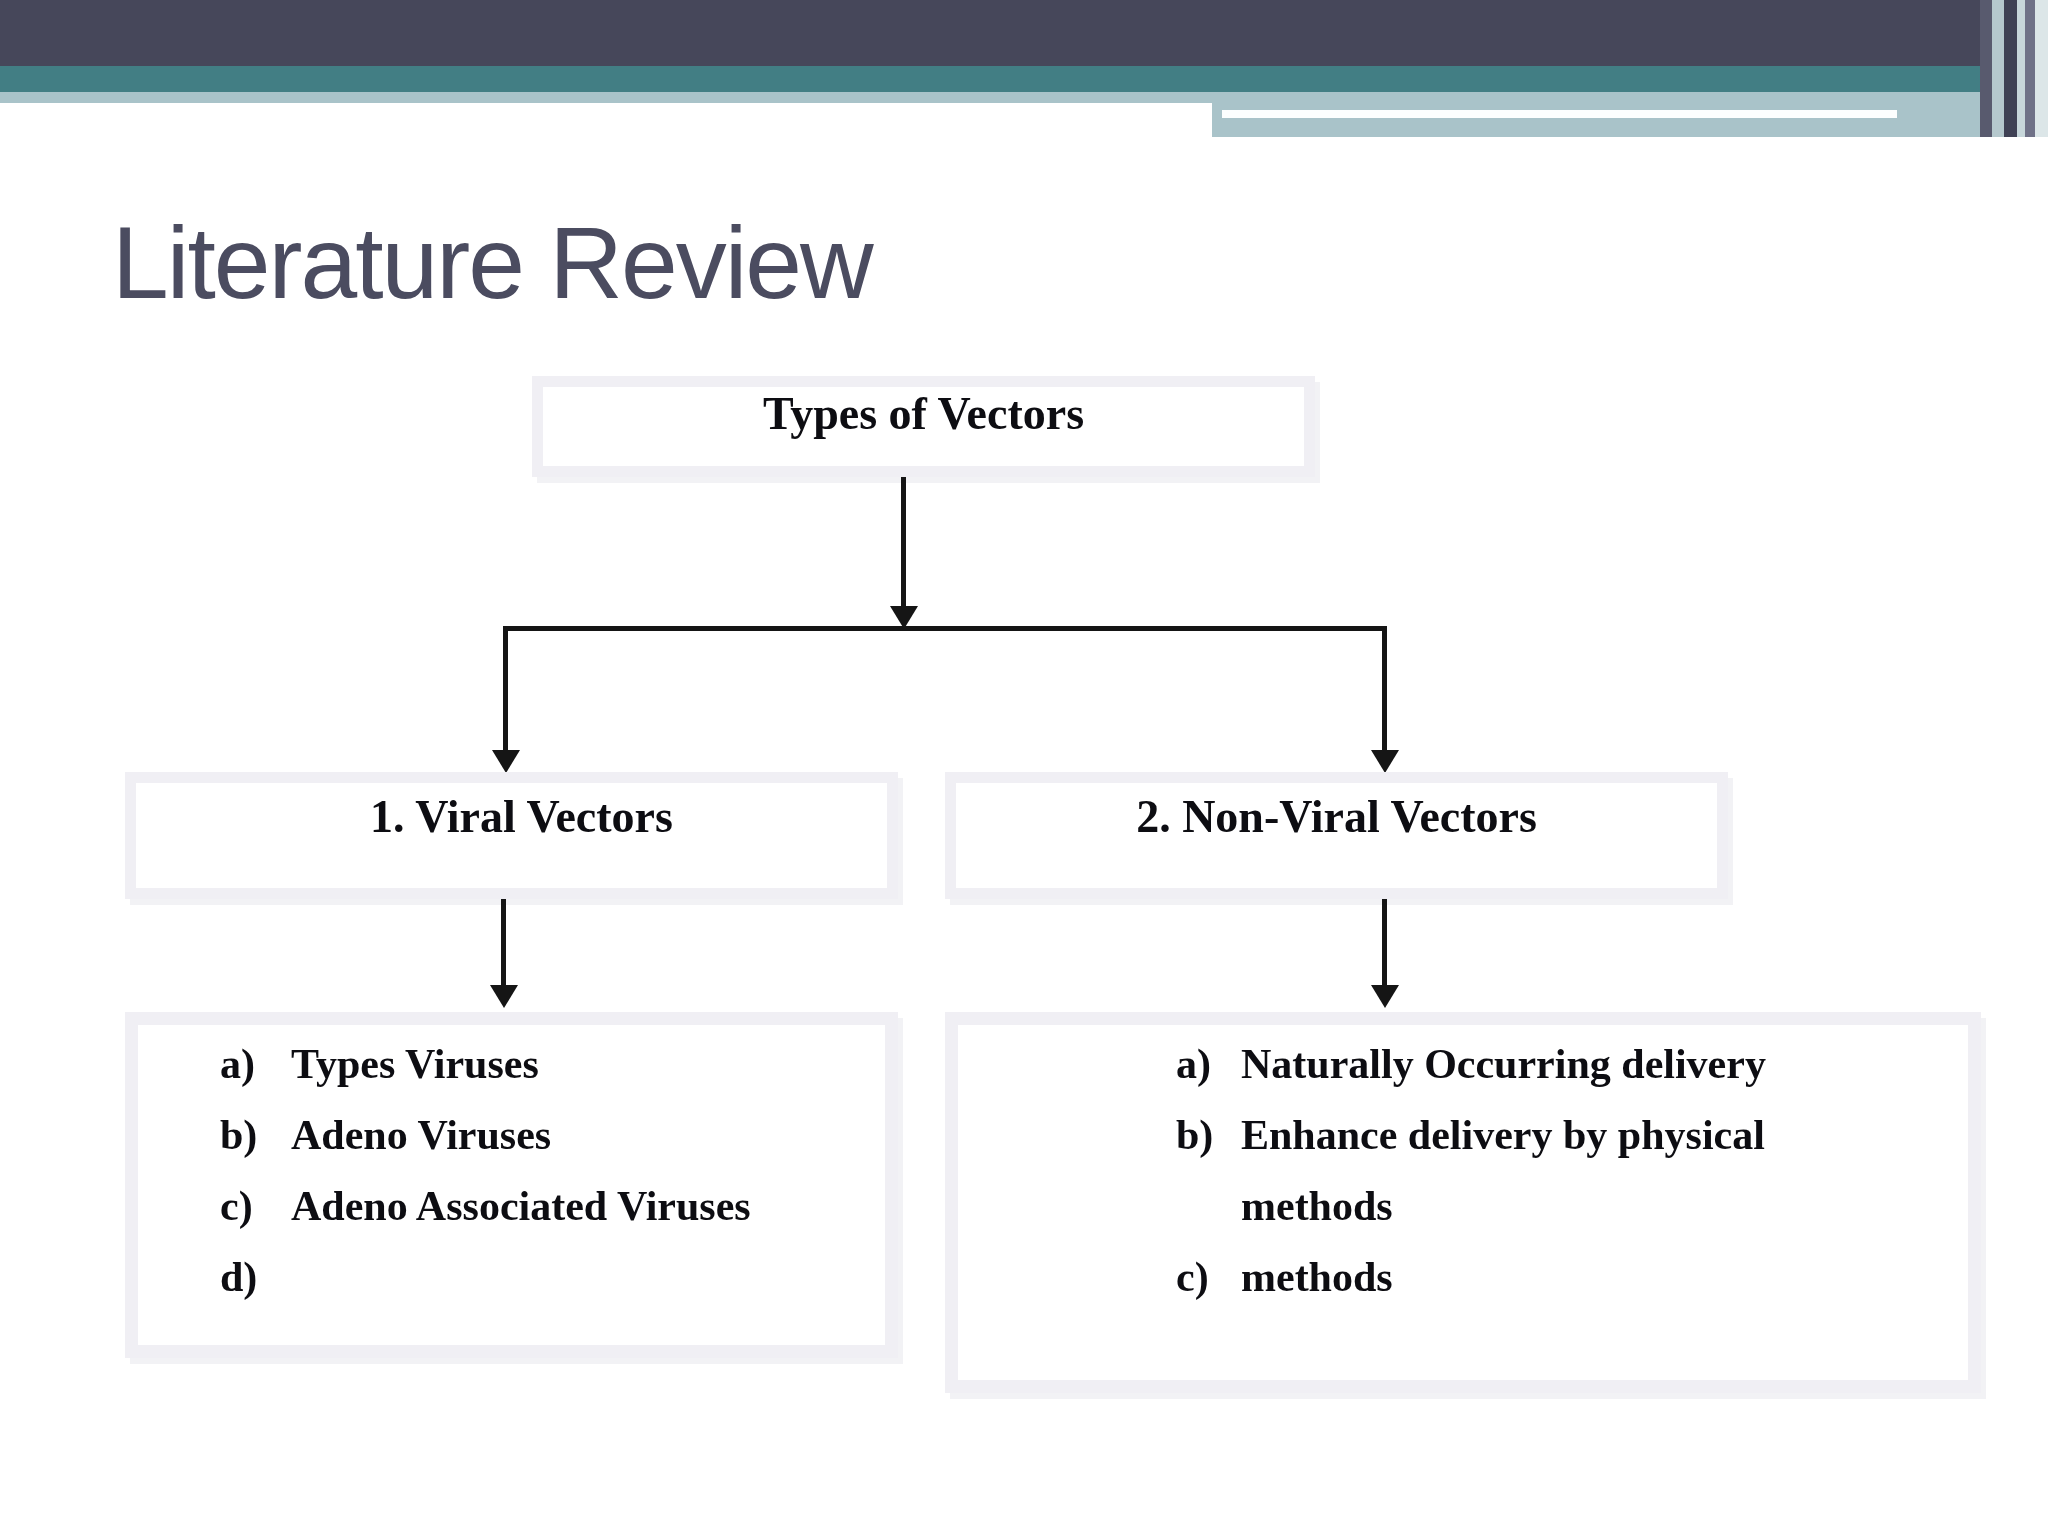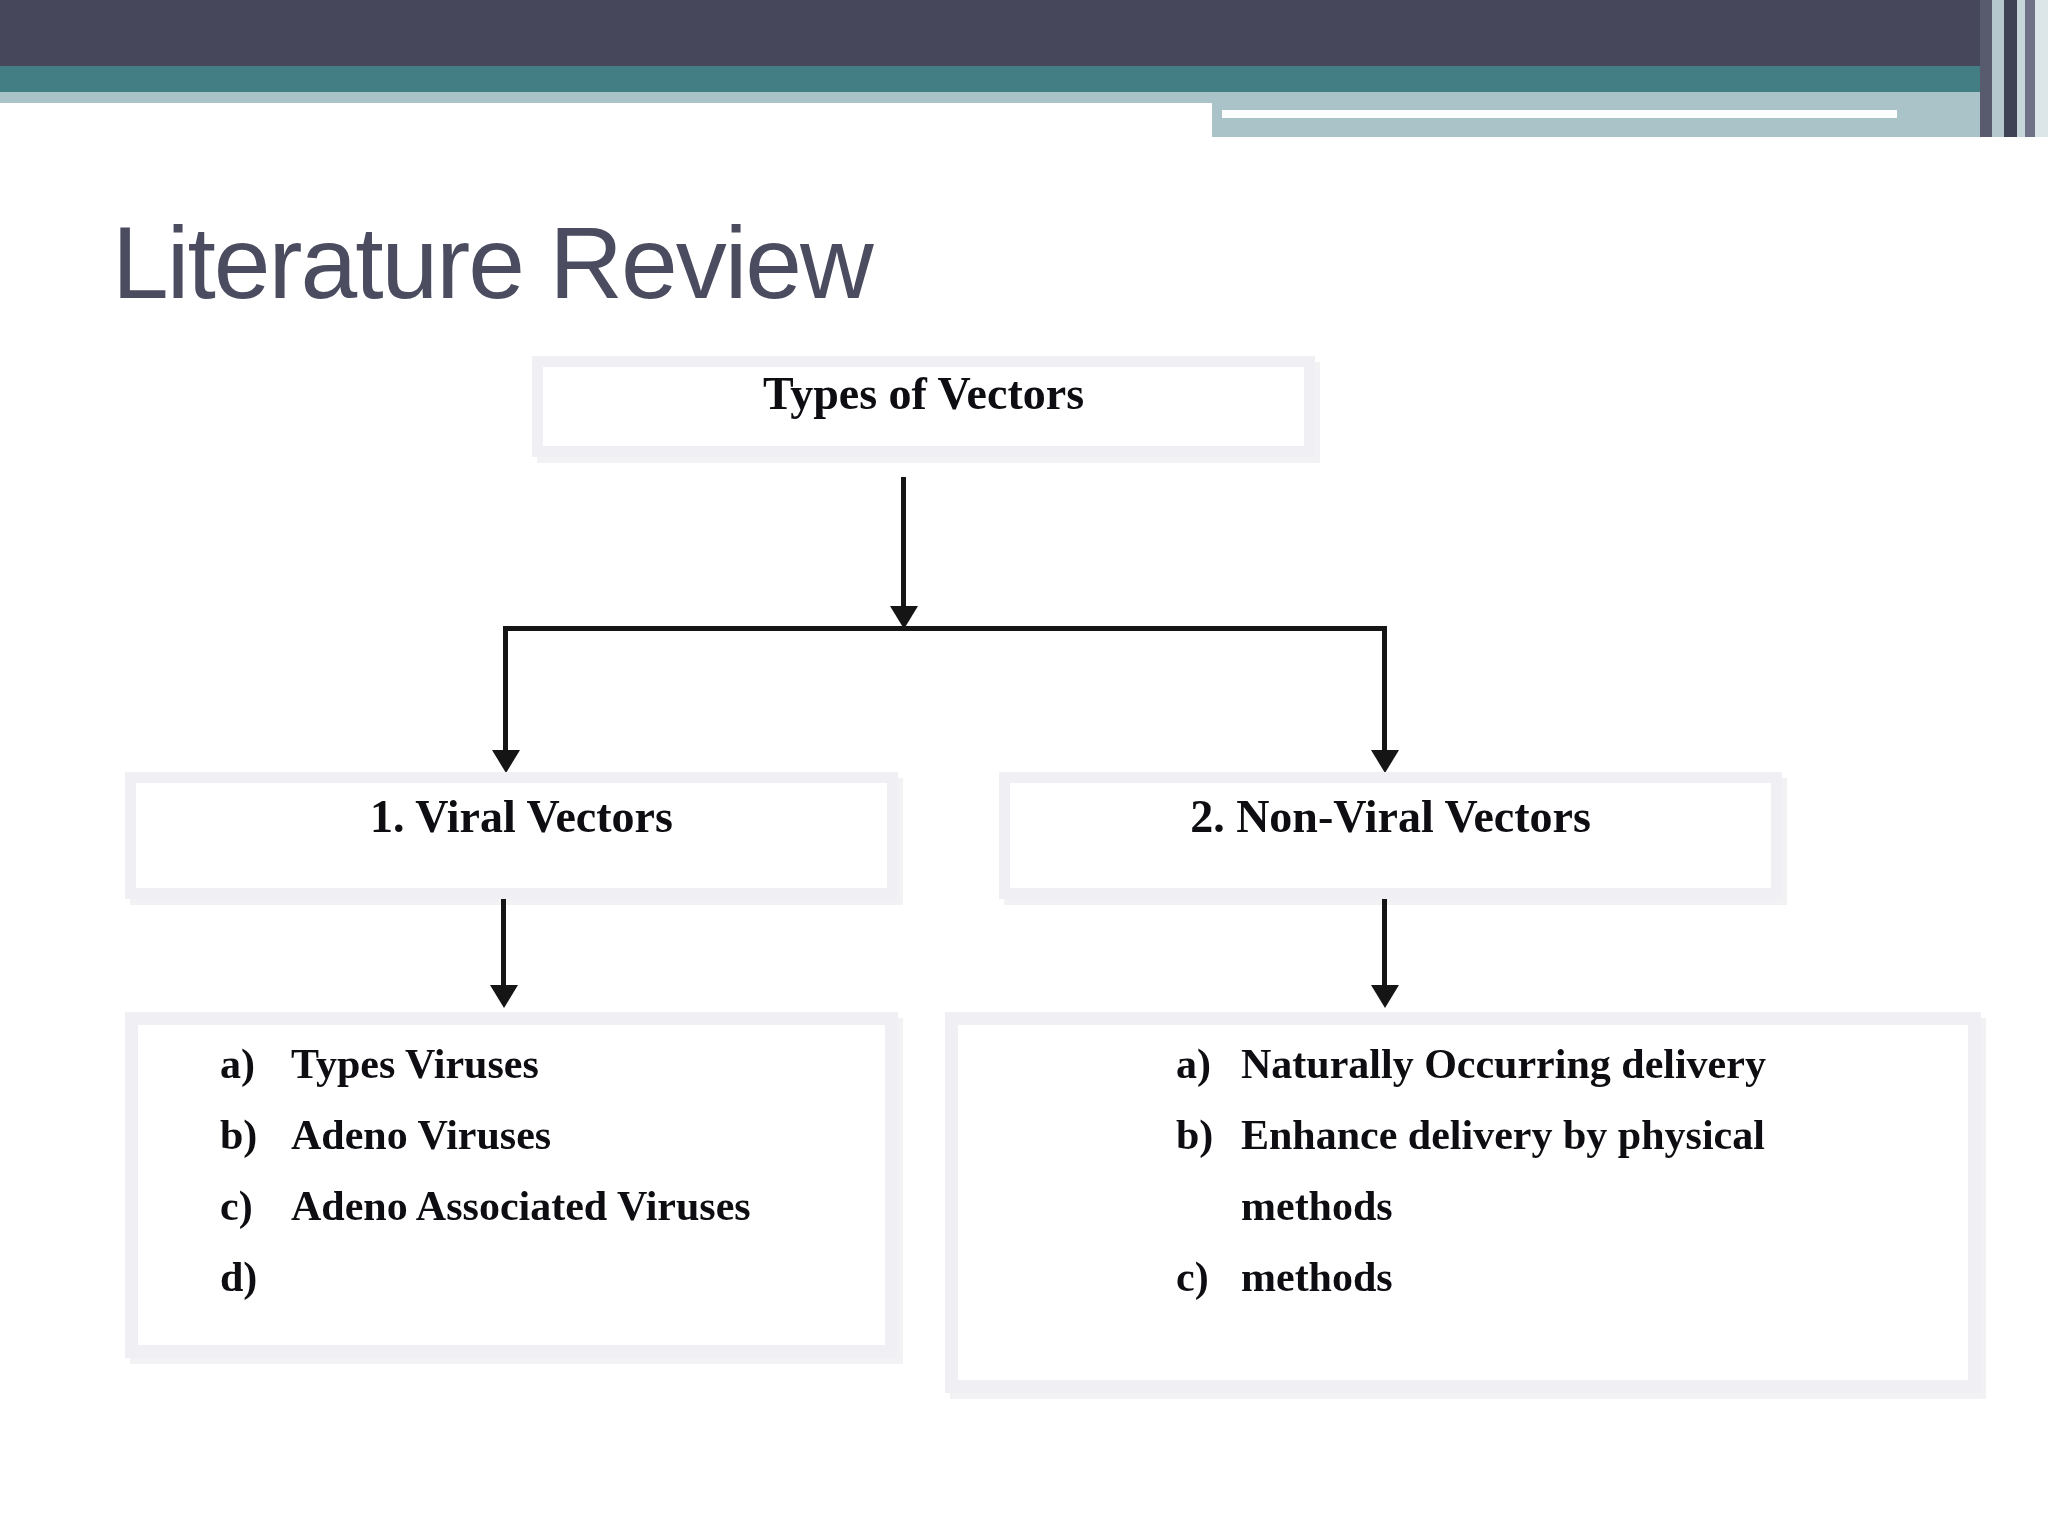--- a/index.html
+++ b/index.html
@@ -22,24 +22,24 @@
     font-family:"Liberation Sans",sans-serif;
     font-size:102px;font-weight:400;letter-spacing:-2px;
     color:#4b4c60;white-space:nowrap;line-height:1;
   }
   
   .node{
     background:#ffffff;border:11px solid #f0eff4;box-sizing:border-box;
     box-shadow:5px 6px 0 rgba(196,196,210,0.22);
     color:#0d0d12;font-weight:bold;text-align:center;
   }
-  .node-root{left:532px;top:356px;width:783px;height:101px;font-size:46px;padding-top:1px;}
+  .node-root{left:532px;top:376px;width:783px;height:101px;font-size:46px;padding-top:1px;}
   .node-mid{top:772px;height:127px;font-size:46px;padding-top:8px;}
   .node-mid-left{left:125px;width:773px;padding-left:20px;}
-  .node-mid-right{left:999px;width:783px;}
+  .node-mid-right{left:945px;width:783px;}
   .node-list{top:1012px;border-width:13px;font-size:42px;}
   .node-list-left{left:125px;width:773px;height:346px;}
   .node-list-right{left:945px;width:1036px;height:381px;}
   .node .inner-label{line-height:1.15;}
   
   .rows{padding-top:4px;text-align:left;}
   .rows-left{padding-left:82px;}
   .rows-right{padding-left:218px;}
   .row{display:flex;align-items:flex-start;line-height:71px;}
   .row .lbl{flex:0 0 auto;}

